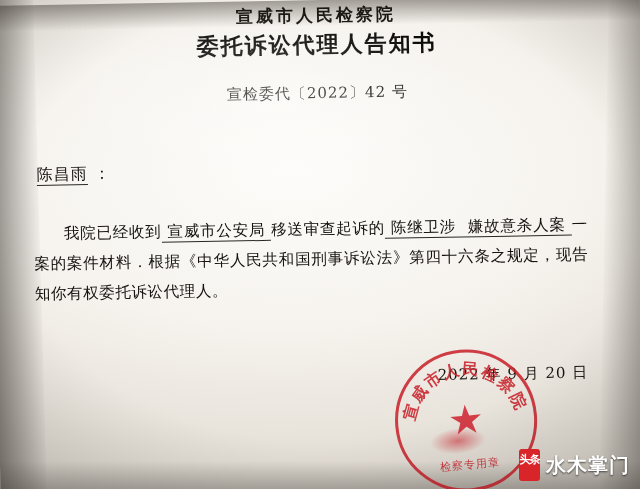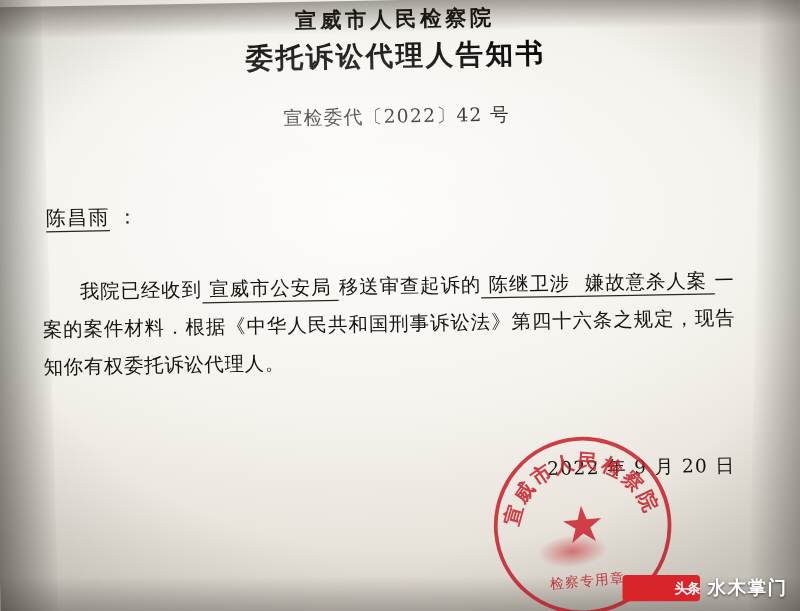--- a/index.html
+++ b/index.html
@@ -206,33 +206,32 @@
     position: absolute;
     right: 10px;
     bottom: 8px;
     display: flex;
     align-items: center;
     gap: 6px;
     font-family: "DejaVu Sans", sans-serif;
   }
   .wm-logo {
     width: 21px;
-    height: 21px;
+    height: 32px;
     background: #d9252a;
     border-radius: 3px;
     color: #fff;
     font-size: 11px;
     line-height: 21px;
     text-align: center;
     font-weight: 700;
     letter-spacing: -1px;
-    padding-left: 41px;
   }
   .wm-text {
-    font-size: 15px;
+    font-size: 20px;
     color: #ffffff;
     text-shadow: 0 1px 2px rgba(0,0,0,0.65);
     font-weight: 600;
     letter-spacing: 1px;
     text-align: center;
   }
   
   .glare {
     position: absolute;
     left: 60px; top: 10px;

